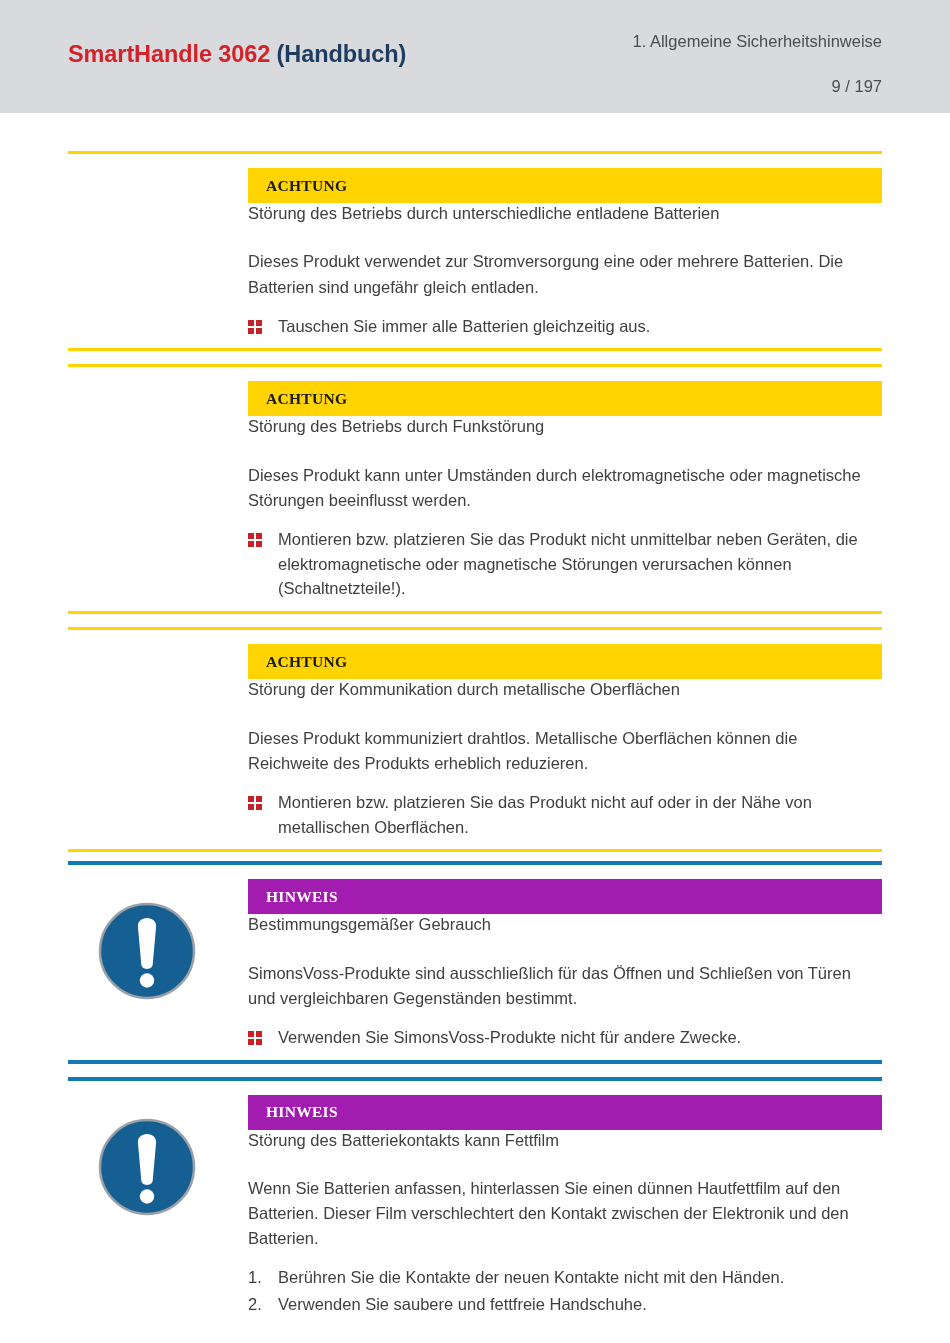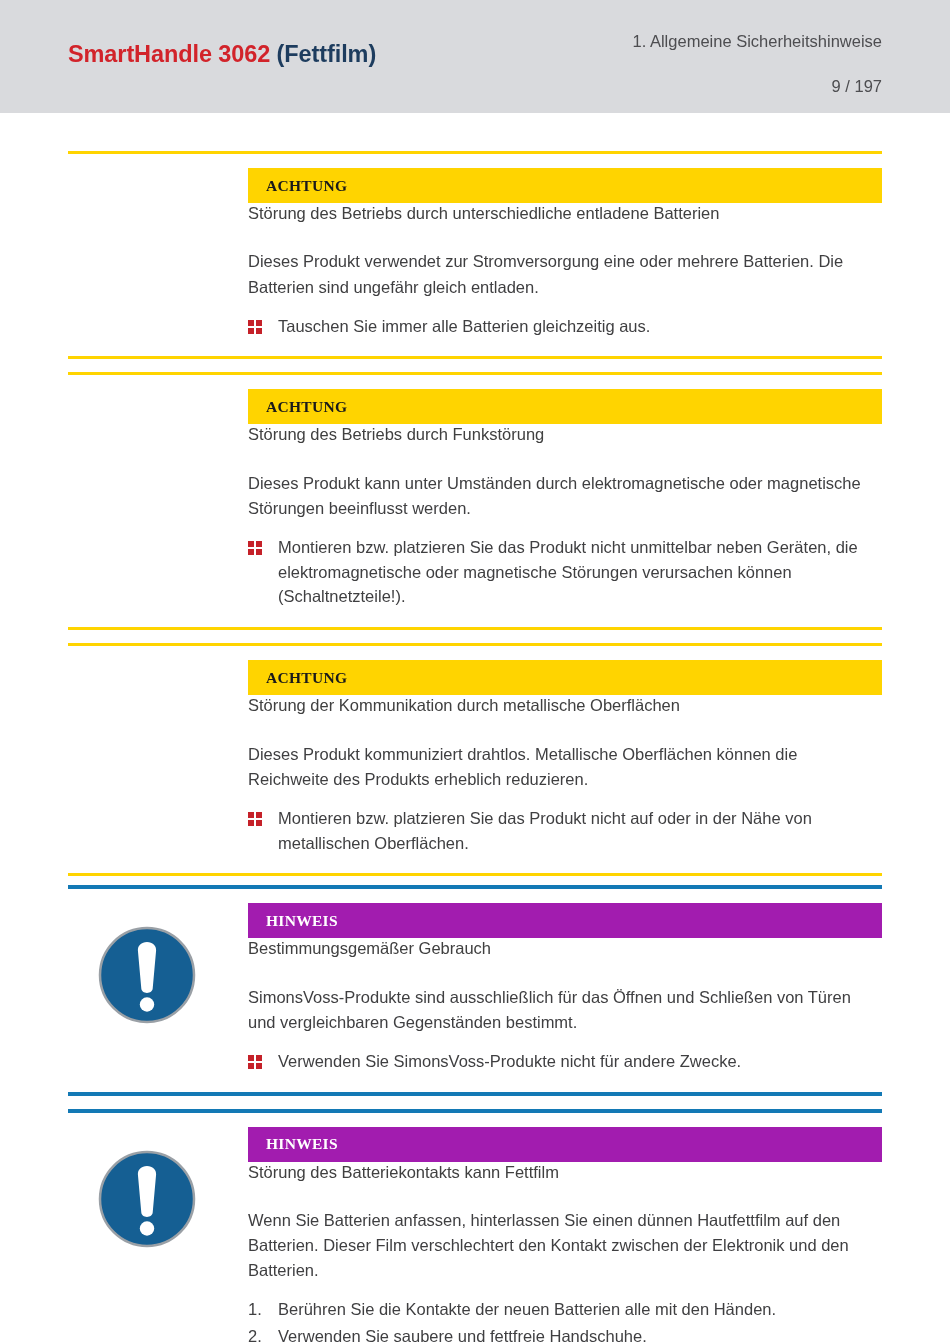--- a/index.html
+++ b/index.html
@@ -122,21 +122,21 @@
     font-size: 16.5px;
     color: #3f3f41;
     line-height: 1.52;
     margin-top: 25px;
     max-width: 634px;
   }
 
   
   .action-list {
     margin-top: 14px;
-    padding-bottom: 16px;
+    padding-bottom: 8px;
   }
   .action-item {
     position: relative;
     display: flex;
     align-items: flex-start;
     font-size: 16.5px;
     color: #3f3f41;
     line-height: 1.5;
     margin-bottom: 2px;
   }
@@ -171,21 +171,21 @@
 
   .spacer-sm { height: 13px; }
   .spacer-xs { height: 9px; }
 </style>
 </head>
 <body>
 
 <div class="header-band">
   <div class="doc-title">
     <span class="title-main">SmartHandle 3062</span>
-    <span class="title-sub">(Fettfilm)</span>
+    <span class="title-sub">(Handbuch)</span>
   </div>
   <div class="header-right">
     <div class="header-chapter">1. Allgemeine Sicherheitshinweise</div>
     <div class="header-page">9 / 197</div>
   </div>
 </div>
 
 <div class="page-body">
 
   <div class="rule rule-yellow"></div>
@@ -304,21 +304,21 @@
           <path d="M50 17 c5.6 0 9.4 3.6 9.1 8.4 l-3.4 38.2 c-0.2 2.6 -2.6 4.4 -5.7 4.4 c-3.1 0 -5.5 -1.8 -5.7 -4.4 l-3.4 -38.2 C40.6 20.6 44.4 17 50 17 Z" fill="#ffffff"></path>
           <circle cx="50" cy="79.5" r="7.2" fill="#ffffff"></circle>
         </svg>
       </span>
       <div class="notice-label">HINWEIS</div>
       <div class="notice-heading">Störung des Batteriekontakts kann Fettfilm</div>
       <div class="notice-text">Wenn Sie Batterien anfassen, hinterlassen Sie einen dünnen Hautfettfilm auf den Batterien. Dieser Film verschlechtert den Kontakt zwischen der Elektronik und den Batterien.</div>
       <div class="action-list">
         <div class="action-item">
           <span class="action-num">1.</span>
-          <span class="action-text">Berühren Sie die Kontakte der neuen Batterien alle mit den Händen.</span>
+          <span class="action-text">Berühren Sie die Kontakte der neuen Kontakte nicht mit den Händen.</span>
         </div>
         <div class="action-item">
           <span class="action-num">2.</span>
           <span class="action-text">Verwenden Sie saubere und fettfreie Handschuhe.</span>
         </div>
       </div>
     </div>
   </div>
 
 </div>

